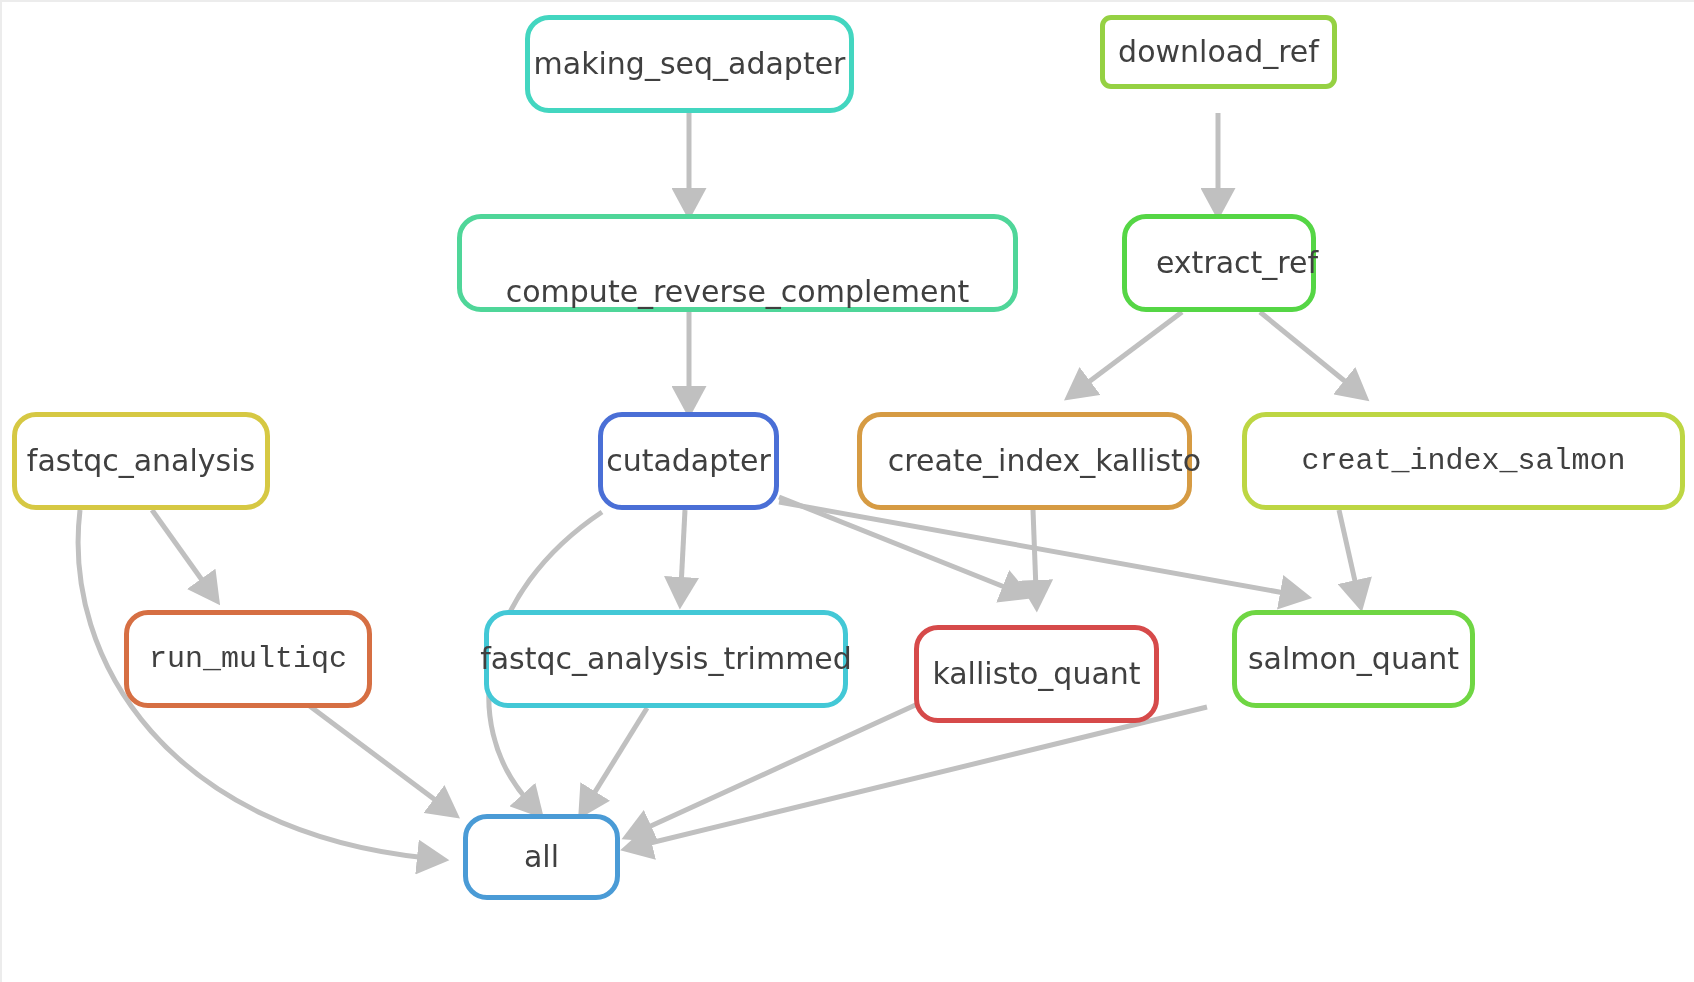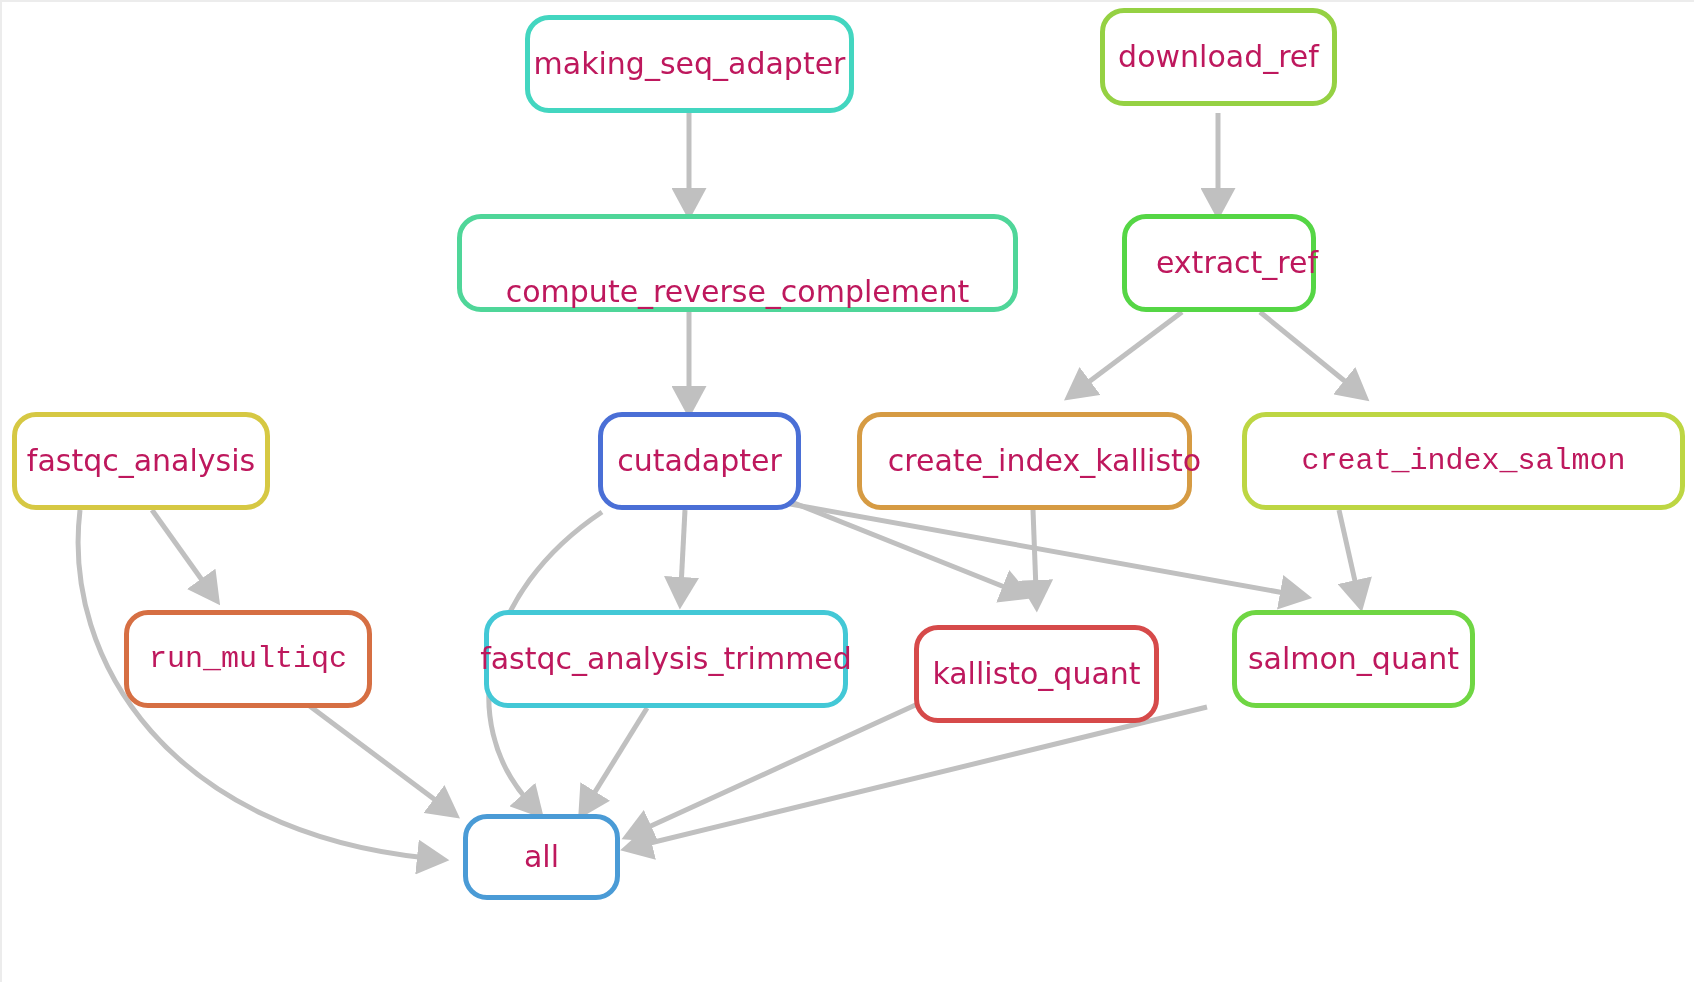--- a/index.html
+++ b/index.html
@@ -33,21 +33,21 @@
     border-style: solid;
     border-width: 5px;
     border-radius: 24px;
     display: flex;
     align-items: center;
     justify-content: center;
     z-index: 5;
   }
   .node-label {
     font-size: 30px;
-    color: #be185d;
+    color: #404040;
     white-space: nowrap;
     letter-spacing: 0px;
     line-height: 1;
   }
 </style>
 </head>
 <body>
 
 <div id="canvas">
 
@@ -75,33 +75,33 @@
         <path d="M 645,706 L 588,798"></path>
         <path d="M 920,700 L 640,828"></path>
         <path d="M 1205,705 L 640,843"></path>
       </g>
   </svg>
 
   <div id="node-layer">
       <div class="node" style="left: 523px; top: 13px; width: 329px; height: 98px; border-color: rgb(67, 214, 192);">
         <span class="node-label">making_seq_adapter</span>
       </div>
-      <div class="node" style="left: 1098px; top: 6px; width: 237px; height: 98px; border-color: rgb(149, 209, 67);">
+      <div class="node" style="left: 1098px; top: 13px; width: 237px; height: 74px; border-color: rgb(149, 209, 67); border-radius: 11px;">
         <span class="node-label">download_ref</span>
       </div>
       <div class="node" style="left: 455px; top: 212px; width: 561px; height: 98px; border-color: rgb(79, 214, 153); align-items: flex-end;">
         <span class="node-label">compute_reverse_complement</span>
       </div>
       <div class="node" style="left: 1120px; top: 212px; width: 194px; height: 98px; border-color: rgb(85, 214, 69); padding-left: 36px;">
         <span class="node-label">extract_ref</span>
       </div>
       <div class="node" style="left: 10px; top: 410px; width: 258px; height: 98px; border-color: rgb(214, 200, 67);">
         <span class="node-label">fastqc_analysis</span>
       </div>
-      <div class="node" style="left: 596px; top: 410px; width: 203px; height: 98px; border-color: rgb(74, 111, 214);">
+      <div class="node" style="left: 596px; top: 410px; width: 181px; height: 98px; border-color: rgb(74, 111, 214);">
         <span class="node-label">cutadapter</span>
       </div>
       <div class="node" style="left: 855px; top: 410px; width: 335px; height: 98px; border-color: rgb(214, 155, 67); padding-left: 40px;">
         <span class="node-label">create_index_kallisto</span>
       </div>
       <div class="node" style="left: 1240px; top: 410px; width: 443px; height: 98px; border-color: rgb(189, 214, 67); font-family: Liberation Mono, monospace;">
         <span class="node-label">creat_index_salmon</span>
       </div>
       <div class="node" style="left: 122px; top: 608px; width: 248px; height: 98px; border-color: rgb(214, 111, 67); font-family: Liberation Mono, monospace;">
         <span class="node-label">run_multiqc</span>

